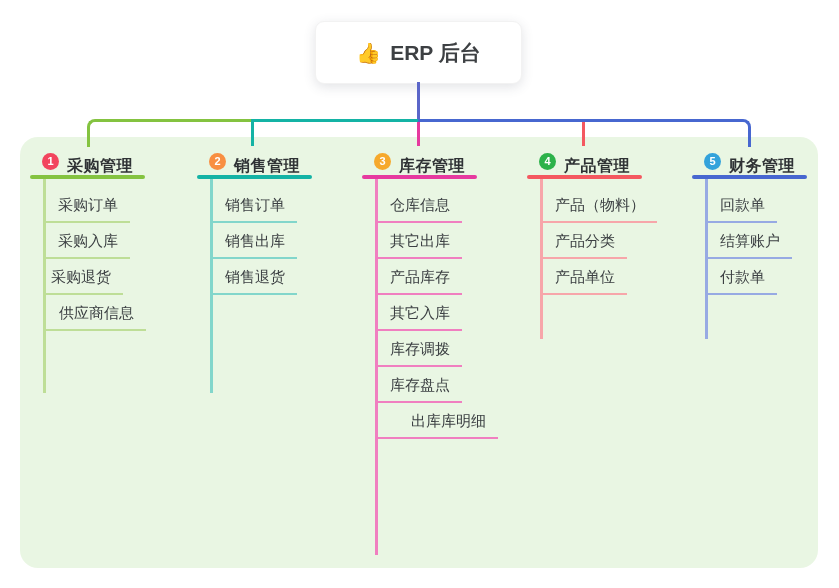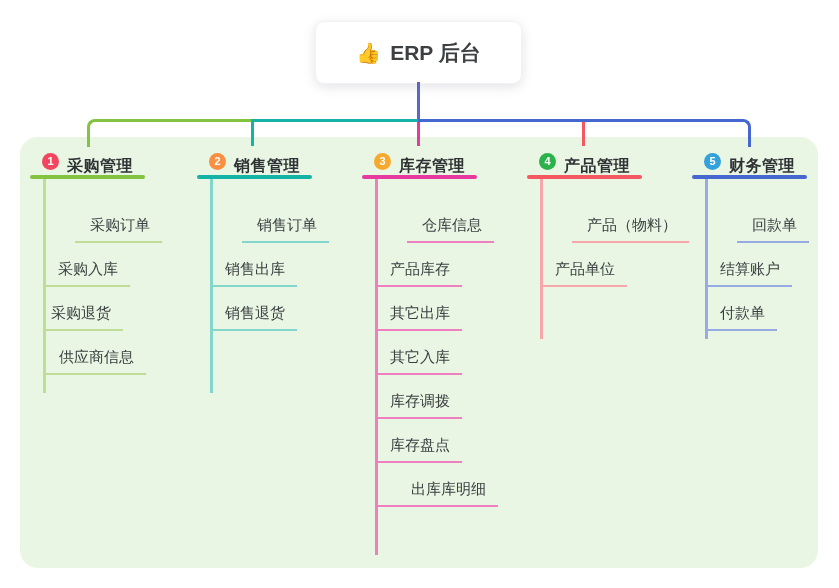--- a/index.html
+++ b/index.html
@@ -20,22 +20,22 @@
   .branch { position:absolute; top:148px; width:160px; }
   .topic { display:flex; align-items:center; gap:8px; padding-left:12px; height:26px; }
   .badge {
     width:17px; height:17px; border-radius:50%; color:#fff; font-size:11px; font-weight:700;
     display:flex; align-items:center; justify-content:center; flex:0 0 17px;
   }
   .topic-label { font-size:16px; font-weight:600; color:#2f3235; letter-spacing:.5px; white-space:nowrap;margin-top:11px; }
   .topic-underline { height:4px; width:115px; border-radius:2px; margin-top:1px; }
   .vline { position:absolute; left:13px; top:31px; width:2.5px; }
   .children { position:absolute; left:13px; top:31px; }
-  .child-row { display:flex; align-items:flex-end; height:44px; }
-  .child-row:first-child { height:64px;margin-left:32px; }
+  .child-row { display:flex; align-items:flex-end; height:36px; }
+  .child-row:first-child { height:44px; }
   .child-node {
     border-bottom:2px solid; padding:0 12px 6px 15px;
     font-size:15px; color:#3c4043; white-space:nowrap;
   }
 </style>
 </head>
 <body>
 
 <div class="canvas">
   <div class="panel" id="panel" style="background: rgb(233, 246, 227);"></div>
@@ -100,24 +100,24 @@
           <span class="badge" style="background: rgb(246, 169, 44);">3</span>
           <span class="topic-label">库存管理</span>
         </div>
         <div class="topic-underline" style="background: rgb(230, 58, 159);"></div>
         <div class="vline" style="background: rgb(240, 127, 192); height: 376px;"></div>
         <div class="children">
           <div class="child-row">
             <div class="child-node" style="border-bottom-color: rgb(240, 127, 192);">仓库信息</div>
           </div>
           <div class="child-row">
-            <div class="child-node" style="border-bottom-color: rgb(240, 127, 192);">产品库存</div>
+            <div class="child-node" style="border-bottom-color: rgb(240, 127, 192);">其它出库</div>
           </div>
           <div class="child-row">
-            <div class="child-node" style="border-bottom-color: rgb(240, 127, 192);">其它出库</div>
+            <div class="child-node" style="border-bottom-color: rgb(240, 127, 192);">产品库存</div>
           </div>
           <div class="child-row">
             <div class="child-node" style="border-bottom-color: rgb(240, 127, 192);">其它入库</div>
           </div>
           <div class="child-row">
             <div class="child-node" style="border-bottom-color: rgb(240, 127, 192);">库存调拨</div>
           </div>
           <div class="child-row">
             <div class="child-node" style="border-bottom-color: rgb(240, 127, 192);">库存盘点</div>
           </div>
@@ -129,20 +129,23 @@
       <div class="branch" style="left: 527px;">
         <div class="topic">
           <span class="badge" style="background: rgb(44, 178, 74);">4</span>
           <span class="topic-label">产品管理</span>
         </div>
         <div class="topic-underline" style="background: rgb(244, 88, 96);"></div>
         <div class="vline" style="background: rgb(247, 166, 170); height: 160px;"></div>
         <div class="children">
           <div class="child-row">
             <div class="child-node" style="border-bottom-color: rgb(247, 166, 170);">产品（物料）</div>
+          </div>
+          <div class="child-row">
+            <div class="child-node" style="border-bottom-color: rgb(247, 166, 170);">产品分类</div>
           </div>
           <div class="child-row">
             <div class="child-node" style="border-bottom-color: rgb(247, 166, 170);">产品单位</div>
           </div>
         </div>
       </div>
       <div class="branch" style="left: 692px;">
         <div class="topic">
           <span class="badge" style="background: rgb(51, 162, 219);">5</span>
           <span class="topic-label">财务管理</span>

